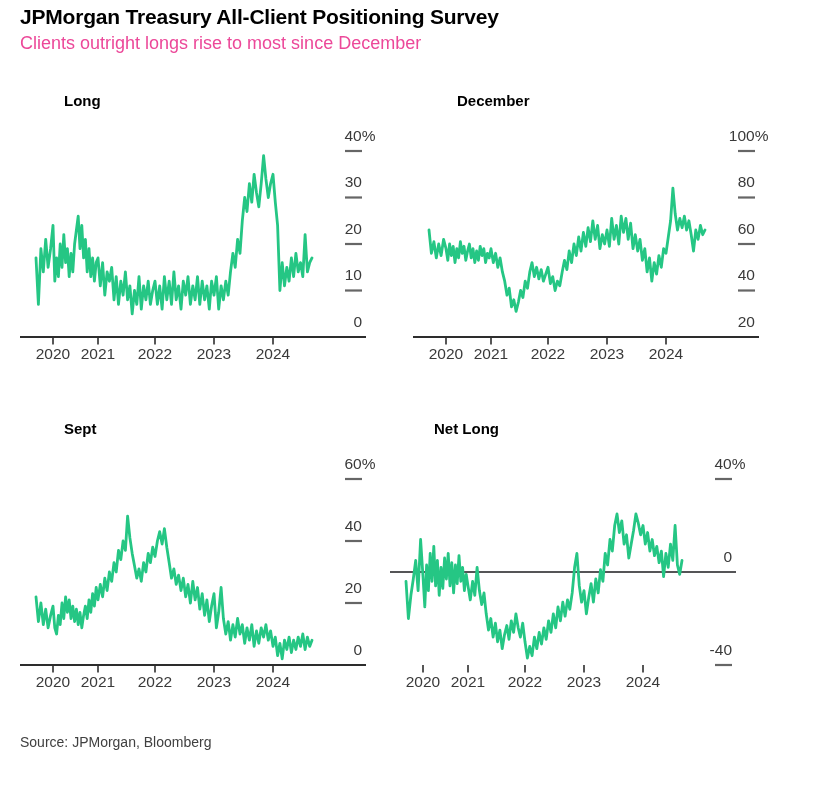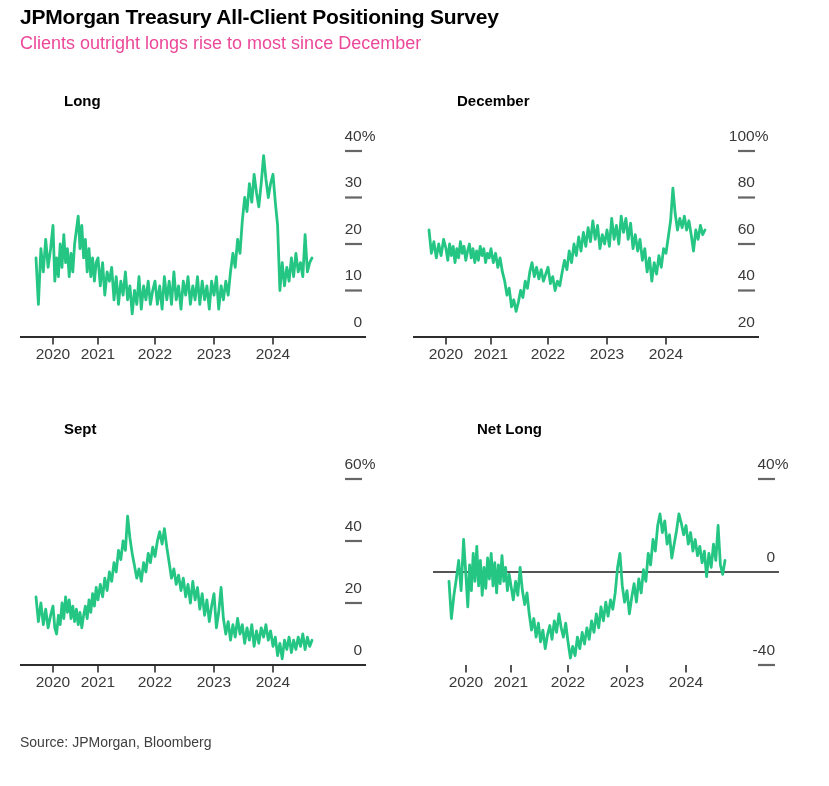--- a/index.html
+++ b/index.html
@@ -94,21 +94,21 @@
         <line x1="135.0" y1="222" x2="135.0" y2="229.5" stroke="#2d2d2d" stroke-width="1.6"></line>
         <text x="135.0" y="243.5" text-anchor="middle" font-size="15.5" fill="#3a3a3a">2022</text>
         <line x1="194.0" y1="222" x2="194.0" y2="229.5" stroke="#2d2d2d" stroke-width="1.6"></line>
         <text x="194.0" y="243.5" text-anchor="middle" font-size="15.5" fill="#3a3a3a">2023</text>
         <line x1="253.0" y1="222" x2="253.0" y2="229.5" stroke="#2d2d2d" stroke-width="1.6"></line>
         <text x="253.0" y="243.5" text-anchor="middle" font-size="15.5" fill="#3a3a3a">2024</text>
         <polyline points="16.0,153.8 18.4,178.6 20.9,160.0 23.3,181.7 25.7,166.2 28.1,184.8 30.6,172.4 33.0,163.1 34.8,184.8 36.6,191.0 38.4,172.4 40.2,181.7 42.0,160.0 43.8,175.5 45.6,153.8 47.4,169.3 49.2,156.9 51.0,175.5 52.8,163.1 54.6,178.6 56.4,166.2 58.2,181.7 60.0,169.3 61.8,184.8 63.6,172.4 65.4,163.1 67.2,175.5 69.0,156.9 70.8,169.3 72.6,150.7 74.4,163.1 76.2,144.5 78.0,156.9 80.3,141.4 82.6,153.8 84.8,135.2 87.1,147.6 89.4,129.0 91.7,138.3 94.0,119.7 96.2,129.0 98.5,107.3 100.8,116.6 103.1,98.0 105.4,107.3 107.6,73.2 109.9,94.9 112.2,110.4 114.5,122.8 116.8,135.2 119.0,125.9 121.3,138.3 123.6,119.7 125.9,129.0 128.2,110.4 130.4,119.7 132.7,104.2 135.0,113.5 137.4,98.0 139.7,88.7 142.1,101.1 144.4,85.6 146.8,104.2 149.2,119.7 151.5,135.2 153.9,125.9 156.2,141.4 158.6,132.1 161.0,147.6 163.3,135.2 165.7,153.8 168.0,141.4 170.4,160.0 172.8,138.3 175.1,156.9 177.5,144.5 179.8,166.2 182.2,150.7 184.6,172.4 186.9,156.9 189.3,178.6 191.6,163.1 194.0,150.7 196.4,184.8 198.7,169.3 201.1,144.5 203.4,175.5 205.8,191.0 208.2,178.6 210.5,197.2 212.9,181.7 215.2,194.1 217.6,175.5 220.0,191.0 222.3,181.7 224.7,200.3 227.0,184.8 229.4,197.2 231.8,181.7 234.1,203.4 236.5,187.9 238.8,200.3 241.2,184.8 243.6,194.1 245.9,181.7 248.3,197.2 250.6,187.9 253.0,203.4 255.3,194.1 257.6,212.7 259.9,200.3 262.2,215.8 264.5,197.2 266.8,206.5 269.1,194.1 271.4,209.6 273.6,197.2 275.9,206.5 278.2,194.1 280.5,203.4 282.8,191.0 285.1,206.5 287.4,194.1 289.7,203.4 292.0,197.2" fill="none" stroke="#25C684" stroke-width="2.8" stroke-linejoin="round" stroke-linecap="round"></polyline>
       </svg>
   </div>
 
-  <div class="panel" style="left:433px;top:420px">
+  <div class="panel" style="left:390px;top:420px">
     <div class="panel-title">Net Long</div>
     <svg class="plot" width="365" height="250">
         <rect x="325" y="34.9" width="17" height="2.2" fill="#666666"></rect>
         <text x="355.5" y="25.5" text-anchor="end" font-size="15.5" fill="#3a3a3a">40%</text>
         <text x="342" y="118.5" text-anchor="end" font-size="15.5" fill="#3a3a3a">0</text>
         <rect x="325" y="220.9" width="17" height="2.2" fill="#666666"></rect>
         <text x="342" y="211.5" text-anchor="end" font-size="15.5" fill="#3a3a3a">-40</text>
         <line x1="0" y1="129.0" x2="346" y2="129.0" stroke="#555557" stroke-width="2.2"></line>
         <line x1="33.0" y1="222" x2="33.0" y2="229.5" stroke="#2d2d2d" stroke-width="1.6"></line>
         <text x="33.0" y="243.5" text-anchor="middle" font-size="15.5" fill="#3a3a3a">2020</text>

